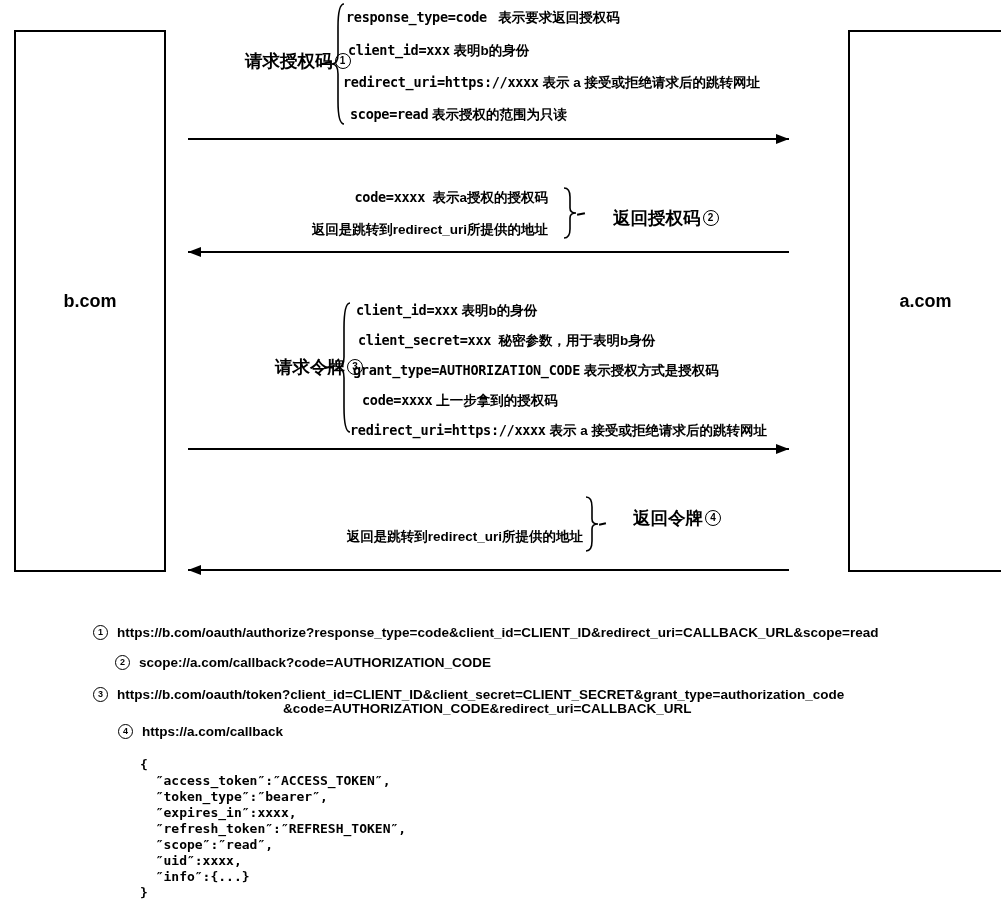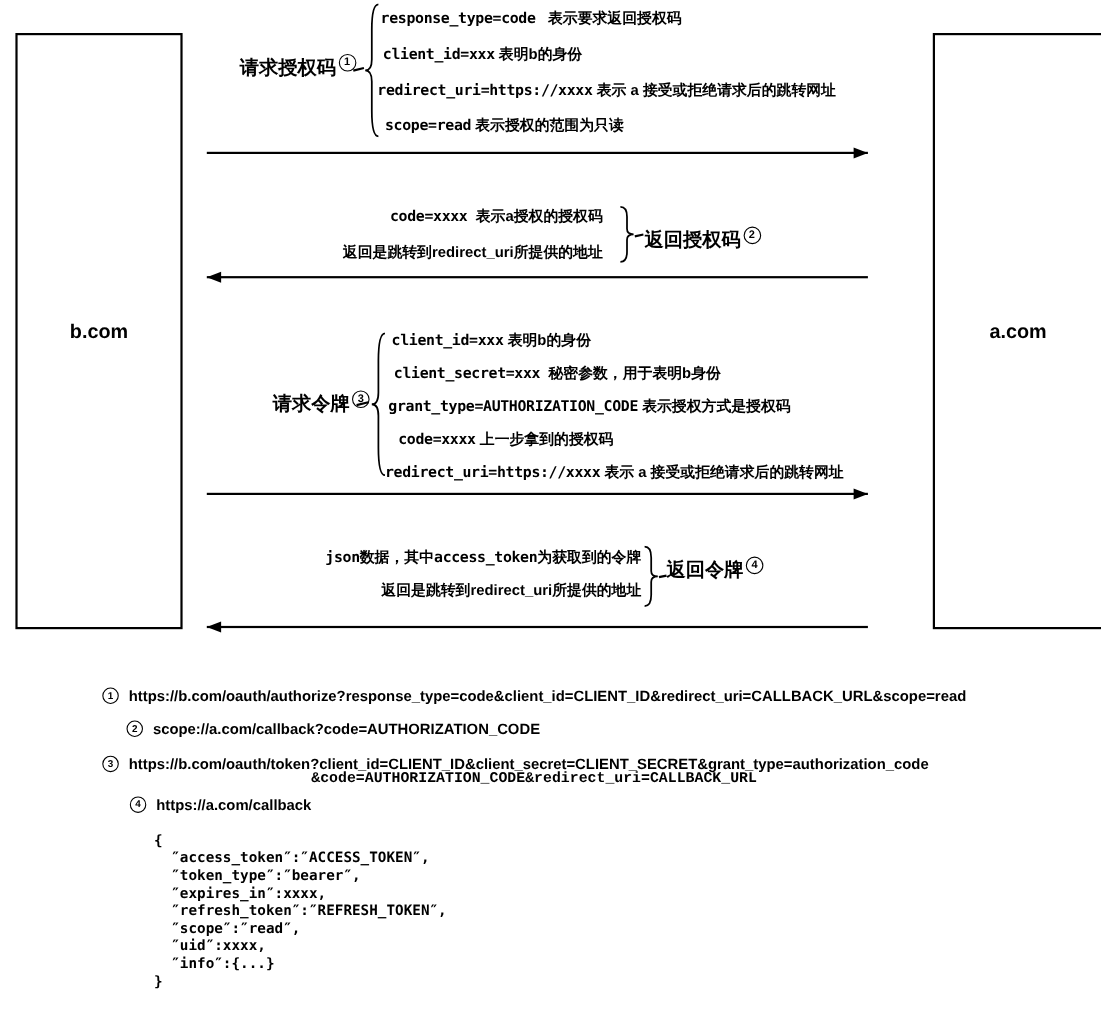--- a/index.html
+++ b/index.html
@@ -15,21 +15,21 @@
   #box-b{left:2px;top:30px;width:148px;height:538px;margin-left:12px;}
   #box-a{left:848px;top:30px;width:151px;height:538px;}
 
   .arrow{position:absolute;left:188px;width:601px;height:0;border-top:2px solid #000;}
   .head{position:absolute;width:0;height:0;border-top:5px solid transparent;border-bottom:5px solid transparent;top:-6px;}
   .arrow.r .head{right:0;border-left:13px solid #000;}
   .arrow.l .head{left:0;border-right:13px solid #000;}
 
   .seclabel{
     position:absolute;font-weight:bold;font-size:17.5px;white-space:nowrap;
-    display:flex;
+    display:flex;align-items:center;margin-left:27px;
   }
   .circ{
     display:inline-flex;width:14px;height:14px;border:1.4px solid #000;border-radius:50%;
     align-items:center;justify-content:center;font-size:10px;font-weight:bold;
     margin-left:2px;flex:none;line-height:1;
   }
   .param{position:absolute;white-space:pre;font-size:13.5px;font-weight:bold;line-height:16px;}
   .code{font-family:"DejaVu Sans Mono","Liberation Mono",monospace;letter-spacing:-0.3px;text-align:center;}
   .desc{font-family:"Liberation Sans","DejaVu Sans",sans-serif;}
 
@@ -37,21 +37,21 @@
   .dash{position:absolute;height:0;border-top:2px solid #000;}
 
   .url-row{
     position:absolute;font-weight:bold;font-size:13.5px;white-space:nowrap;
     display:flex;align-items:center;gap:9px;
   }
   .ucirc{
     display:inline-flex;width:13px;height:13px;border:1.2px solid #000;border-radius:50%;
     align-items:center;justify-content:center;font-size:9px;font-weight:bold;flex:none;line-height:1;
   }
-  .url-cont{position:absolute;font-weight:bold;font-size:13.5px;white-space:nowrap;font-family:Liberation Mono, monospace;}
+  .url-cont{position:absolute;font-weight:bold;font-size:13.5px;white-space:nowrap;}
   .jsonblock{
     position:absolute;font-family:"DejaVu Sans Mono","Liberation Mono",monospace;
     font-weight:bold;font-size:13px;line-height:16px;white-space:pre;
   }
 </style>
 </head>
 <body>
 
 <div id="canvas">
 
@@ -106,21 +106,20 @@
   <div class="dash" style="left:324px;top:366px;width:11px;transform:rotate(-14deg)"></div>
   <svg class="brace" style="left:337px;top:302px" width="14" height="131" viewBox="0 0 14 131">
     <path d="M13,1 Q7,1 7,26 L7,55 Q7,65.5 1,65.5 Q7,65.5 7,76 L7,105 Q7,130 13,130" fill="none" stroke="#000" stroke-width="1.6"></path>
   </svg>
   <div class="param" style="left:356px;top:302px"><span class="code">client_id=xxx</span><span class="desc"> 表明b的身份</span></div>
   <div class="param" style="left:358px;top:332px"><span class="code">client_secret=xxx</span><span class="desc">  秘密参数，用于表明b身份</span></div>
   <div class="param" style="left:353px;top:362px"><span class="code">grant_type=AUTHORIZATION_CODE</span><span class="desc"> 表示授权方式是授权码</span></div>
   <div class="param" style="left:362px;top:392px"><span class="code">code=xxxx</span><span class="desc"> 上一步拿到的授权码</span></div>
   <div class="param" style="left:350px;top:422px"><span class="code">redirect_uri=https://xxxx</span><span class="desc"> 表示 a 接受或拒绝请求后的跳转网址</span></div>
 
-  <div class="param" style="right:418px;top:499px"><span class="code">json</span><span class="desc">数据，其中</span><span class="code">access_token</span><span class="desc">为获取到的令牌</span></div>
   <div class="param" style="right:418px;top:529px"><span class="desc">返回是跳转到redirect_uri所提供的地址</span></div>
   <svg class="brace" style="left:585px;top:496px" width="14" height="56" viewBox="0 0 14 56">
     <path d="M1,1 Q7,1 7,11 L7,23 Q7,28 13,28 Q7,28 7,33 L7,45 Q7,55 1,55" fill="none" stroke="#000" stroke-width="1.6"></path>
   </svg>
   <div class="dash" style="left:599px;top:523px;width:7px;transform:rotate(-12deg)"></div>
   <div class="seclabel" style="left:606px;top:506px">
     <span>返回令牌</span>
       <span class="circ">4</span>
   </div>
 

